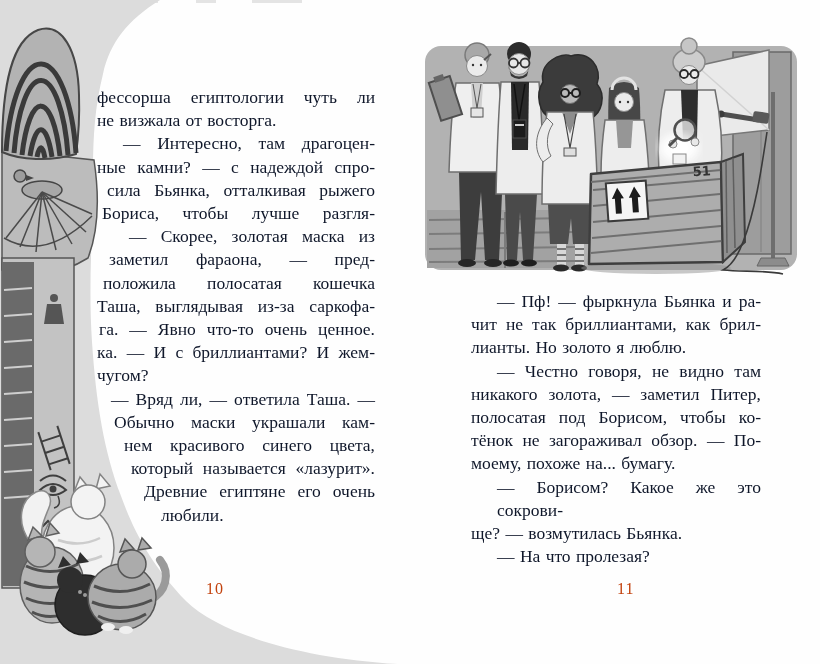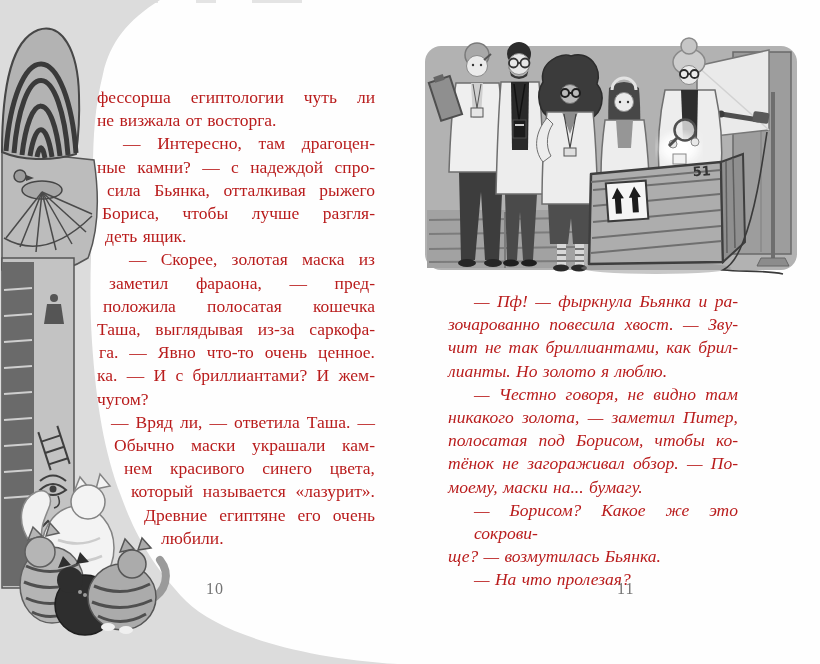--- a/index.html
+++ b/index.html
@@ -1,25 +1,25 @@
 <!DOCTYPE html>
 <html><head>
 <meta charset="utf-8">
 <style>
   html,body{margin:0;padding:0;background:#fff;}
   #sheet{position:relative;width:820px;height:664px;background:#fefefe;overflow:hidden;
          font-family:"Liberation Serif",serif;}
-  .page-text{position:absolute;font-size:17.5px;line-height:23.2px;color:#b91c1c;
+  .page-text{position:absolute;font-size:17.5px;line-height:23.2px;color:#0f172a;
              word-spacing:1px;}
   #left-text{left:97px;top:86px;width:278px;}
-  #right-text{left:448px;top:290px;width:290px;font-style:italic;}
+  #right-text{left:471px;top:290px;width:290px;}
   .tl{text-align:justify;}
   .j{text-align-last:justify;}
   .e{text-align-last:left;}
-  .pagenum{position:absolute;font-size:16px;color:#737373;letter-spacing:1px;}
+  .pagenum{position:absolute;font-size:16px;color:#c2410c;letter-spacing:1px;}
   #pn-left{left:206px;top:580px;}
   #pn-right{left:617px;top:580px;}
   .smudge{position:absolute;top:0;height:3px;background:#d9d9d9;opacity:.7;}
   svg{position:absolute;display:block;}
   #left-illo{left:0;top:0;}
   #right-illo{left:421px;top:22px;}
 </style>
 </head>
 <body>
 
@@ -297,46 +297,44 @@
     <path d="M346,110 C340,150 334,190 322,220 C316,236 310,244 302,248 C320,250 344,248 362,252" stroke="#3a3a3a" stroke-width="1.6" fill="none"></path>
   </svg>
 
   <div id="left-text" class="page-text">
     <div class="tl j">фессорша египтологии чуть ли</div>
     <div class="tl e">не визжала от восторга.</div>
     <div class="tl j" style="padding-left:26px">— Интересно, там драгоцен-</div>
     <div class="tl j">ные камни? — с надеждой спро-</div>
     <div class="tl j" style="padding-left:10px">сила Бьянка, отталкивая рыжего</div>
     <div class="tl j" style="padding-left:5px">Бориса, чтобы лучше разгля-</div>
-    <div class="tl e" style="padding-left:8px">деть ящик.</div>
     <div class="tl j" style="padding-left:32px">— Скорее, золотая маска из</div>
     <div class="tl j" style="padding-left:12px">заметил фараона, — пред-</div>
     <div class="tl j" style="padding-left:6px">положила полосатая кошечка</div>
     <div class="tl j">Таша, выглядывая из-за саркофа-</div>
     <div class="tl j" style="padding-left:2px">га. — Явно что-то очень ценное.</div>
     <div class="tl j">ка. — И с бриллиантами? И жем-</div>
     <div class="tl e">чугом?</div>
     <div class="tl j" style="padding-left:14px">— Вряд ли, — ответила Таша. —</div>
     <div class="tl j" style="padding-left:17px">Обычно маски украшали кам-</div>
     <div class="tl j" style="padding-left:27px">нем красивого синего цвета,</div>
     <div class="tl j" style="padding-left:34px">который называется «лазурит».</div>
     <div class="tl j" style="padding-left:47px">Древние египтяне его очень</div>
     <div class="tl e" style="padding-left:64px">любили.</div>
   </div>
 
   <div id="right-text" class="page-text">
     <div class="tl j" style="padding-left:26px">— Пф! — фыркнула Бьянка и ра-</div>
-    <div class="tl j">зочарованно повесила хвост. — Зву-</div>
     <div class="tl j">чит не так бриллиантами, как брил-</div>
     <div class="tl e">лианты. Но золото я люблю.</div>
     <div class="tl j" style="padding-left:26px">— Честно говоря, не видно там</div>
     <div class="tl j">никакого золота, — заметил Питер,</div>
     <div class="tl j">полосатая под Борисом, чтобы ко-</div>
     <div class="tl j">тёнок не загораживал обзор. — По-</div>
-    <div class="tl e">моему, маски на... бумагу.</div>
+    <div class="tl e">моему, похоже на... бумагу.</div>
     <div class="tl j" style="padding-left:26px">— Борисом? Какое же это сокрови-</div>
     <div class="tl e">ще? — возмутилась Бьянка.</div>
     <div class="tl e" style="padding-left:26px">— На что пролезая?</div>
   </div>
 
   <div id="pn-left" class="pagenum">10</div>
   <div id="pn-right" class="pagenum">11</div>
 </div>
 
 </body></html>

